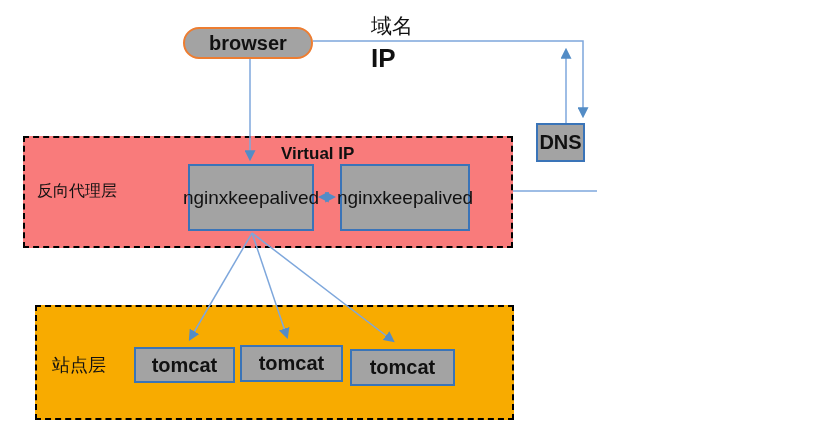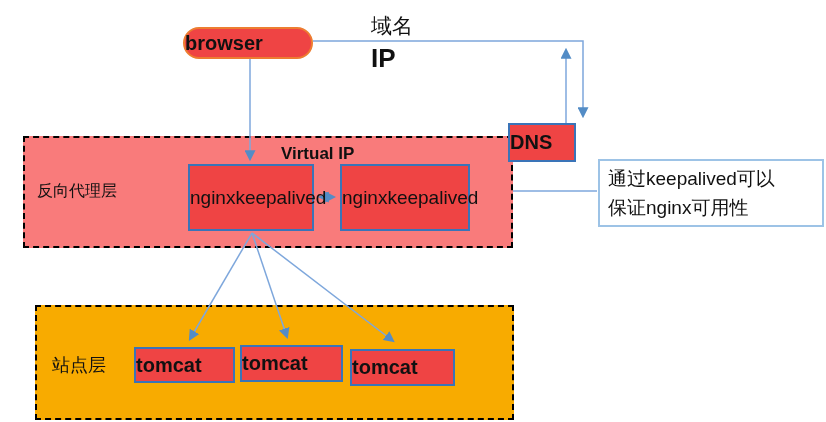--- a/index.html
+++ b/index.html
@@ -21,30 +21,30 @@
   .txt { position: absolute; z-index: 3; white-space: nowrap; }
   .lbl-browser-layer { left: 84px;  top: 29px;  font-size: 21px; }
   .lbl-domain        { left: 371px; top: 12px;  font-size: 21px; text-align: right; }
   .lbl-ip            { left: 371px; top: 43px;  font-size: 26px; font-weight: bold; }
   .lbl-proxy-layer   { left: 37px;  top: 181px; font-size: 16px; }
   .lbl-virtual-ip    { left: 281px; top: 144px; font-size: 17px; font-weight: bold; }
   .lbl-site-layer    { left: 52px;  top: 353px; font-size: 18px; }
 
   .node {
     position: absolute; z-index: 3; box-sizing: border-box;
-    background: #ef4444; border: 2px solid #3A74B8;
-    display: flex; align-items: center; 
+    background: #a3a3a3; border: 2px solid #3A74B8;
+    display: flex; align-items: center; justify-content: center;
     text-align: center; font-size: 19px;
   }
   .browser-node {
     left: 183px; top: 27px; width: 130px; height: 32px;
     border: 2px solid #ED7D31; border-radius: 17px;
     font-size: 20px; font-weight: bold;
   }
-  .dns-node   { left: 508px; top: 123px; width: 68px;  height: 39px; font-size: 20px; font-weight: bold; }
+  .dns-node   { left: 536px; top: 123px; width: 49px;  height: 39px; font-size: 20px; font-weight: bold; }
   .nginx-node { line-height: 1.55; }
   .nginx-1    { left: 188px; top: 164px; width: 126px; height: 67px; }
   .nginx-2    { left: 340px; top: 164px; width: 130px; height: 67px; }
   .tomcat-node { font-size: 20px; font-weight: bold; }
   .tomcat-1   { left: 134px; top: 347px; width: 101px; height: 36px; }
   .tomcat-2   { left: 240px; top: 345px; width: 103px; height: 37px; }
   .tomcat-3   { left: 350px; top: 349px; width: 105px; height: 37px; }
 
   .note-box {
     position: absolute; z-index: 3; box-sizing: border-box;
@@ -83,24 +83,20 @@
     <span>browser</span>
   </div>
 
   <div class="txt lbl-domain">域名</div>
   <div class="txt lbl-ip">IP</div>
 
   <div class="node dns-node">
     <span>DNS</span>
   </div>
 
-  <div class="note-box">
-    <div>通过keepalived可以</div>
-    <div>保证nginx可用性</div>
-  </div>
 
   <div class="txt lbl-proxy-layer">反向代理层</div>
   <div class="txt lbl-virtual-ip">Virtual IP</div>
 
   <div class="node nginx-node nginx-1">
     <span>nginx</span>
     <span>keepalived</span>
   </div>
   <div class="node nginx-node nginx-2">
     <span>nginx</span>

